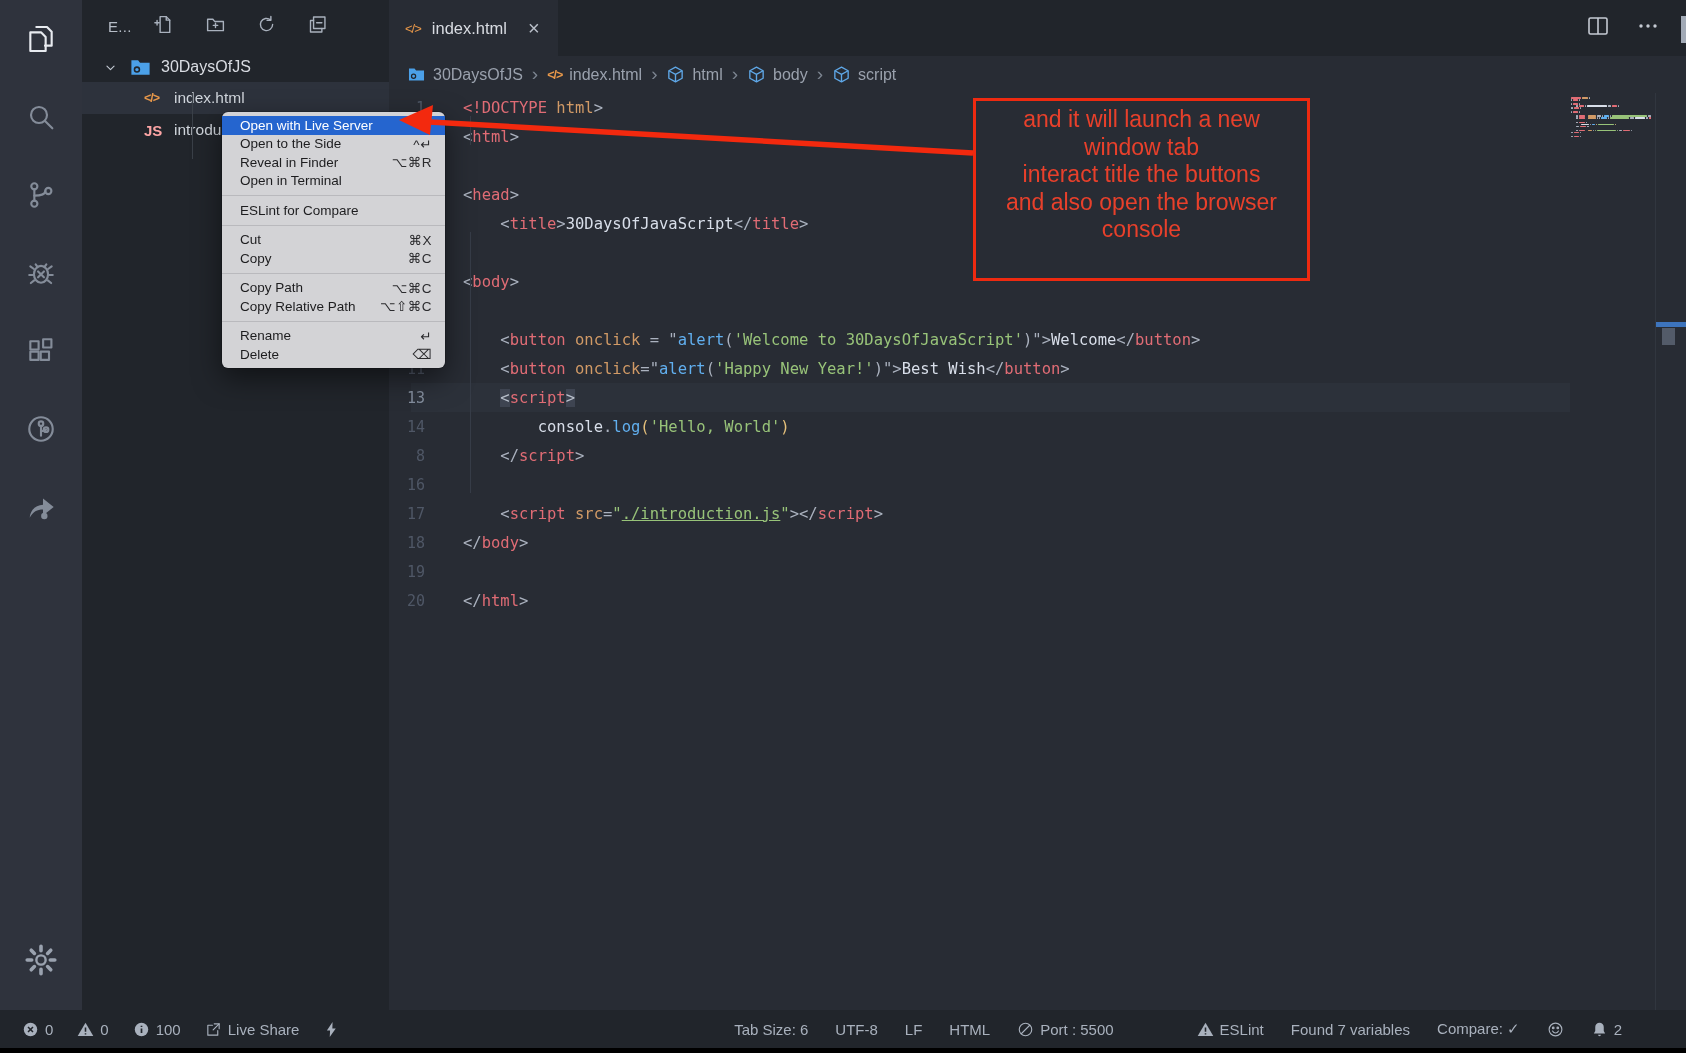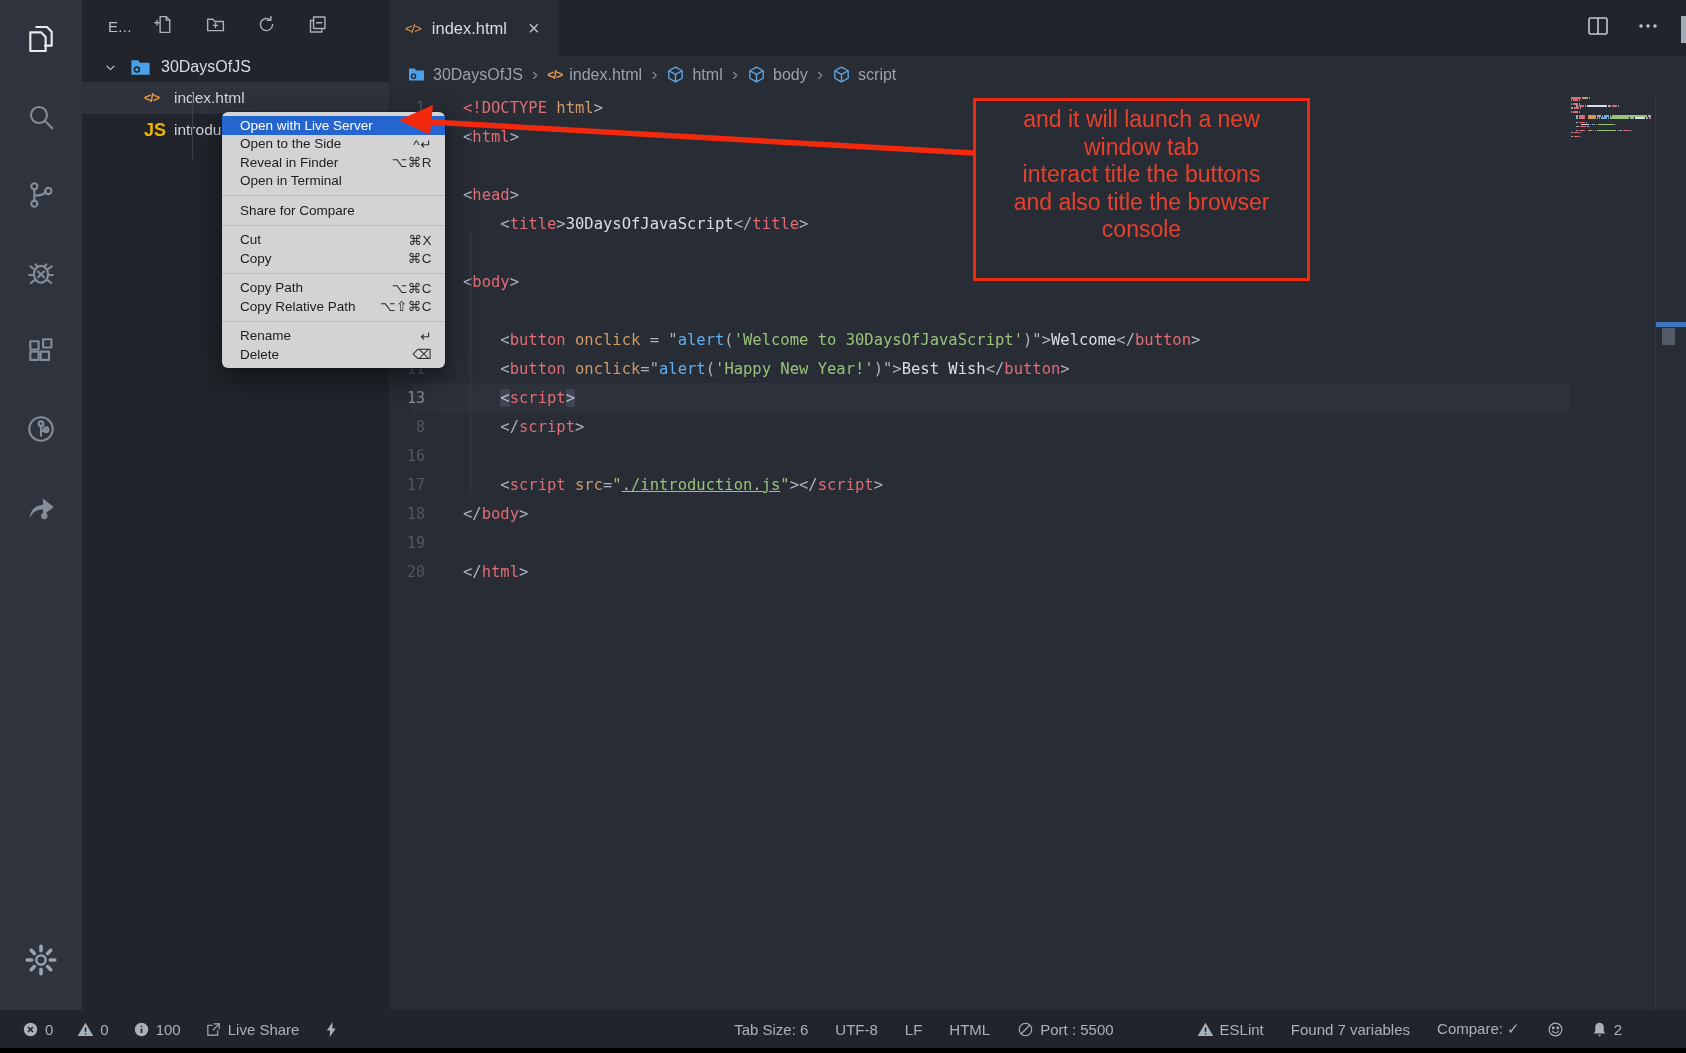--- a/index.html
+++ b/index.html
@@ -18,21 +18,21 @@
   .sb-title{font-size:15px;margin-left:26px;letter-spacing:.3px;}
   .sb-actions{display:flex;gap:30px;margin-left:22px;color:#a9b1bd;}
   .sb-actions svg{width:21px;height:21px;}
   .tree-row{display:flex;align-items:center;height:32px;color:#cfd4db;font-size:15.5px;}
   .tree-row.folder{height:30px;color:#d9dce2;font-size:16px;}
   .tree-row.selected{background:#2d323c;}
   .tree-indent-guide{position:absolute;left:28px;top:93px;width:1px;height:66px;background:#3a4048;}
   .chev{margin-left:20px;color:#c3c9d2;display:flex;}
   .file-ic{width:30px;margin-left:62px;font-weight:bold;flex:0 0 auto;}
   .ic-html{color:#e8984a;font-size:12.5px;letter-spacing:-1px;}
-  .ic-js{color:#eab308;font-size:18px;}
+  .ic-js{color:#fca5a5;font-size:15px;}
   .folder-ic{margin-left:10px;display:flex;}
   
   .main{position:absolute;left:389px;top:0;width:1297px;height:1010px;background:#282c34;}
   .tabbar{position:absolute;left:0;top:0;width:100%;height:56px;background:#21252b;display:flex;}
   .tab{display:flex;align-items:center;gap:11px;background:#282c34;padding:0 18px 0 16px;height:56px;color:#d8dbe1;font-size:16.5px;}
   .tab .ic-html{font-size:13px;}
   .tab-close{color:#b9bfc9;font-size:20px;line-height:1;margin-left:10px;}
   .tab-actions{position:absolute;right:26px;top:0;height:56px;display:flex;align-items:center;gap:26px;color:#c5cad3;}
   .tab-actions svg{width:24px;height:24px;}
   .breadcrumbs{position:absolute;left:0;top:56px;width:100%;height:37px;display:flex;align-items:center;padding-left:18px;box-sizing:border-box;color:#9aa1ad;font-size:16px;gap:7px;}
@@ -280,20 +280,21 @@
       <div class="code-line"><span class="ln">2</span><span class="code"><span class="tk-p">&lt;</span><span class="tk-t">html</span><span class="tk-p">&gt;</span></span></div>
       <div class="code-line"><span class="ln">3</span><span class="code"></span></div>
       <div class="code-line"><span class="ln">4</span><span class="code"><span class="tk-p">&lt;</span><span class="tk-t">head</span><span class="tk-p">&gt;</span></span></div>
       <div class="code-line"><span class="ln">5</span><span class="code"><span class="tk-d">    </span><span class="tk-p">&lt;</span><span class="tk-t">title</span><span class="tk-p">&gt;</span><span class="tk-w">30DaysOfJavaScript</span><span class="tk-p">&lt;/</span><span class="tk-t">title</span><span class="tk-p">&gt;</span></span></div>
       <div class="code-line"><span class="ln">7</span><span class="code"></span></div>
       <div class="code-line"><span class="ln">8</span><span class="code"><span class="tk-p">&lt;</span><span class="tk-t">body</span><span class="tk-p">&gt;</span></span></div>
       <div class="code-line"><span class="ln">9</span><span class="code"></span></div>
       <div class="code-line"><span class="ln">10</span><span class="code"><span class="tk-d">    </span><span class="tk-p">&lt;</span><span class="tk-t">button</span><span class="tk-d"> </span><span class="tk-a">onclick</span><span class="tk-d"> = </span><span class="tk-p">"</span><span class="tk-f">alert</span><span class="tk-p">(</span><span class="tk-s">'Welcome to 30DaysOfJavaScript'</span><span class="tk-p">)"&gt;</span><span class="tk-w">Welcome</span><span class="tk-p">&lt;/</span><span class="tk-t">button</span><span class="tk-p">&gt;</span></span></div>
       <div class="code-line"><span class="ln">11</span><span class="code"><span class="tk-d">    </span><span class="tk-p">&lt;</span><span class="tk-t">button</span><span class="tk-d"> </span><span class="tk-a">onclick</span><span class="tk-d">=</span><span class="tk-p">"</span><span class="tk-f">alert</span><span class="tk-p">(</span><span class="tk-s">'Happy New Year!'</span><span class="tk-p">)"&gt;</span><span class="tk-w">Best Wish</span><span class="tk-p">&lt;/</span><span class="tk-t">button</span><span class="tk-p">&gt;</span></span></div>
       <div class="code-line current"><div class="cl-bg"></div><span class="ln">13</span><span class="code"><span class="tk-d">    </span><span class="tk-hb">&lt;</span><span class="tk-t">script</span><span class="tk-hb">&gt;</span></span></div>
+      <div class="code-line"><span class="ln">14</span><span class="code"><span class="tk-d">        </span><span class="tk-w">console</span><span class="tk-p">.</span><span class="tk-f">log</span><span class="tk-g">(</span><span class="tk-s">'Hello, World'</span><span class="tk-g">)</span></span></div>
       <div class="code-line"><span class="ln">8</span><span class="code"><span class="tk-d">    </span><span class="tk-p">&lt;/</span><span class="tk-t">script</span><span class="tk-p">&gt;</span></span></div>
       <div class="code-line"><span class="ln">16</span><span class="code"></span></div>
       <div class="code-line"><span class="ln">17</span><span class="code"><span class="tk-d">    </span><span class="tk-p">&lt;</span><span class="tk-t">script</span><span class="tk-d"> </span><span class="tk-a">src</span><span class="tk-d">=</span><span class="tk-s">"</span><span class="tk-u">./introduction.js</span><span class="tk-s">"</span><span class="tk-p">&gt;&lt;/</span><span class="tk-t">script</span><span class="tk-p">&gt;</span></span></div>
       <div class="code-line"><span class="ln">18</span><span class="code"><span class="tk-p">&lt;/</span><span class="tk-t">body</span><span class="tk-p">&gt;</span></span></div>
       <div class="code-line"><span class="ln">19</span><span class="code"></span></div>
       <div class="code-line"><span class="ln">20</span><span class="code"><span class="tk-p">&lt;/</span><span class="tk-t">html</span><span class="tk-p">&gt;</span></span></div>
     </div>
   <div class="indent-guide" style="top:116px;height:29px;"></div>
   <div class="indent-guide" style="top:232px;height:261px;"></div>
 </div>
@@ -337,21 +338,21 @@
     <div class="menu-item">
       <span>Reveal in Finder</span>
       <span class="sc">⌥⌘R</span>
     </div>
     <div class="menu-item">
       <span>Open in Terminal</span>
       <span class="sc"></span>
     </div>
     <div class="menu-sep"></div>
     <div class="menu-item">
-      <span>Share for Compare</span>
+      <span>ESLint for Compare</span>
       <span class="sc"></span>
     </div>
     <div class="menu-sep"></div>
     <div class="menu-item">
       <span>Cut</span>
       <span class="sc">⌘X</span>
     </div>
     <div class="menu-item">
       <span>Copy</span>
       <span class="sc">⌘C</span>
@@ -373,21 +374,21 @@
     <div class="menu-item">
       <span>Delete</span>
       <span class="sc">⌫</span>
     </div>
   </div>
 
 <div class="ann-box" id="ann-box" style="color: rgb(232, 64, 43); border-color: rgb(238, 42, 16);">
     <div>and it will launch a new</div>
     <div>window tab</div>
     <div>interact title the buttons</div>
-    <div>and also title the browser</div>
+    <div>and also open the browser</div>
     <div>console</div>
   </div>
 <svg class="arrow-svg">
   <line x1="973" y1="153" x2="430" y2="122" stroke="#f3290e" stroke-width="5.5"></line>
   <polygon points="399,120 433,105 430,135" fill="#f3290e"></polygon>
 </svg>
 
 <div class="statusbar">
   <div class="sb-left" id="sb-left">
       <span class="sb-item">

